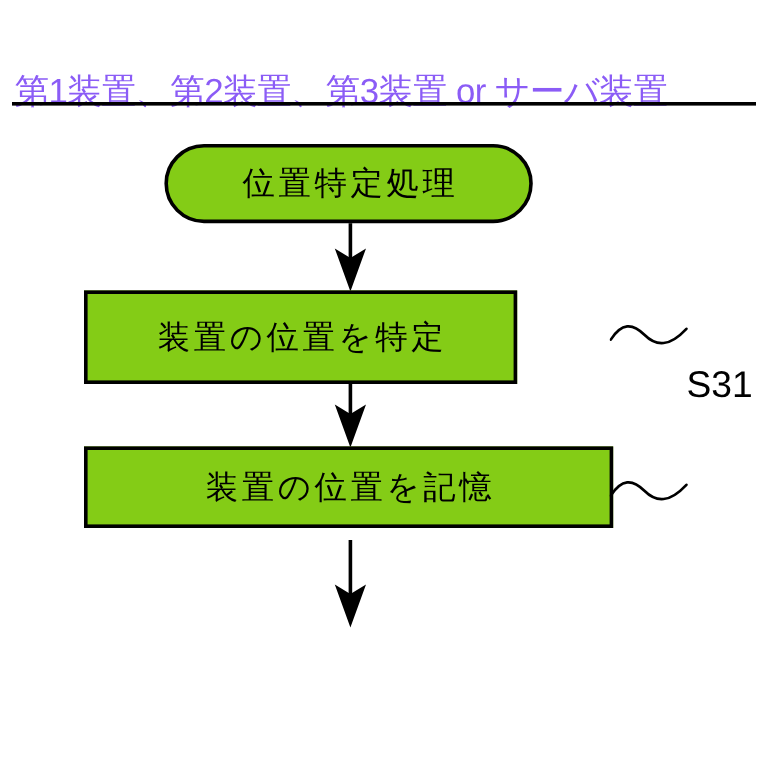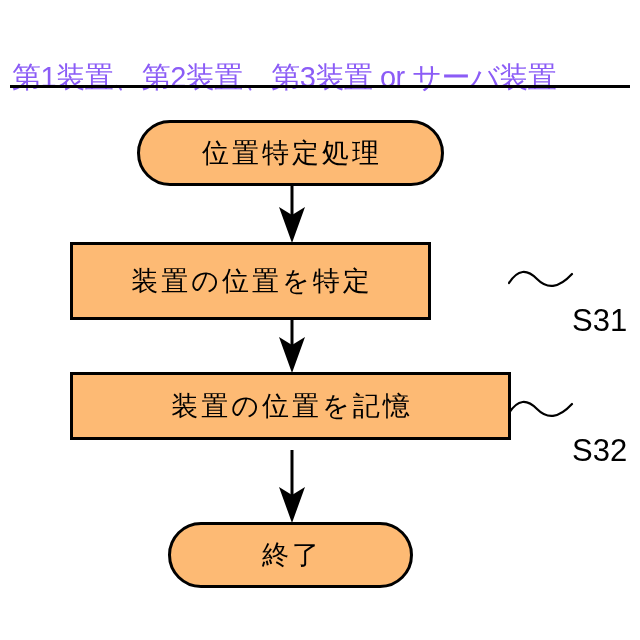--- a/index.html
+++ b/index.html
@@ -41,21 +41,21 @@
     width: 620px;
     height: 3px;
     background: #000;
   }
 
   
   .node {
     position: absolute;
     box-sizing: border-box;
     border: 3px solid #000;
-    background: #fdba74;
+    background: #84cc16;
     display: flex;
     align-items: center;
     justify-content: center;
     text-align: center;
     color: #000;
   }
   .node-terminal {
     border-radius: 999px;
   }
   .node-process {
@@ -138,27 +138,23 @@
   </div>
 
   <div id="node-s31" class="node node-process">
     <span class="node-label">装置の位置を特定</span>
   </div>
 
   <div id="node-s32" class="node node-process">
     <span class="node-label">装置の位置を記憶</span>
   </div>
 
-  <div id="node-end" class="node node-terminal">
-    <span class="node-label">終了</span>
-  </div>
 
   <svg id="step-s31-squiggle" class="step-squiggle" viewBox="0 0 66 28">
     <path d="M 1 16 C 10 2, 19 2, 29 12 C 39 22, 50 22, 64 7" fill="none" stroke="#000" stroke-width="2.2" stroke-linecap="round"></path>
   </svg>
   <div id="step-s31-label" class="step-callout">S31</div>
 
   <svg id="step-s32-squiggle" class="step-squiggle" viewBox="0 0 66 28">
     <path d="M 1 16 C 10 2, 19 2, 29 12 C 39 22, 50 22, 64 7" fill="none" stroke="#000" stroke-width="2.2" stroke-linecap="round"></path>
   </svg>
-  <div id="step-s32-label" class="step-callout">S32</div>
 
 </div>
 
 </body></html>

